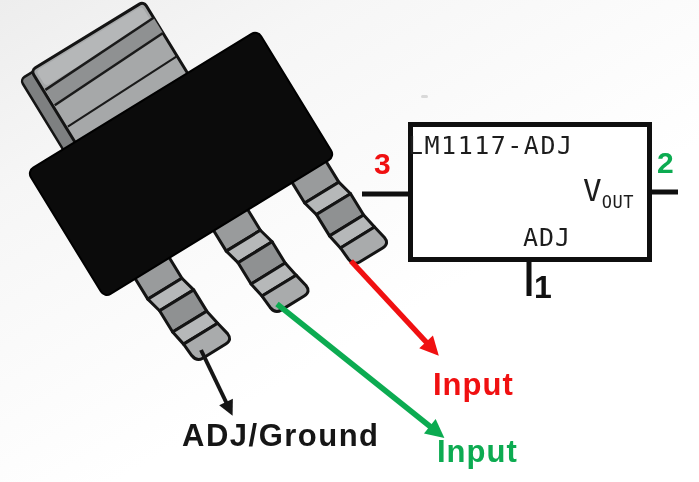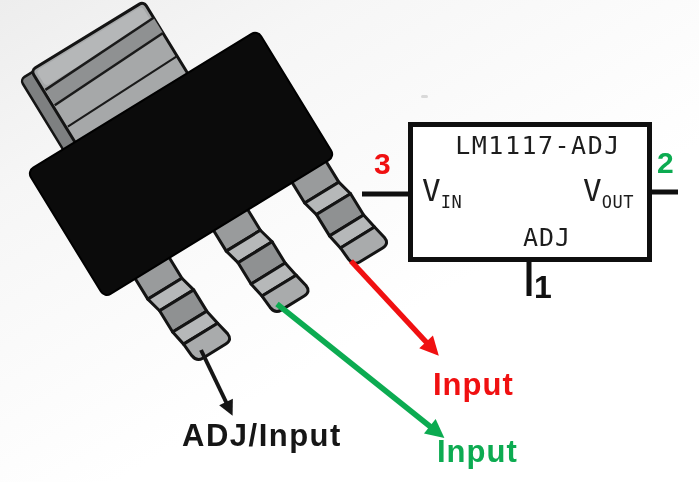--- a/index.html
+++ b/index.html
@@ -13,21 +13,21 @@
   .mono { position:absolute; font-family:"DejaVu Sans Mono", monospace; color:#1d1d1d; white-space:nowrap; line-height:1; }
   .c-red   { color:#f01011; }
   .c-green { color:#0cab51; }
   .c-black { color:#161616; }
   #lbl-adjground { left:182px; top:420px; font-size:31px; letter-spacing:1.5px; }
   #lbl-input     { left:433px; top:357px; font-size:31px; letter-spacing:1px;margin-top:12px; }
   #lbl-output    { left:437px; top:436px; font-size:31px; letter-spacing:1px; }
   #pin3 { left:374px; top:149px; font-size:30px; }
   #pin2 { left:657px; top:148px; font-size:30px; }
   #pin1 { left:534px; top:271px; font-size:32px; color:#111; }
-  #sch-title { left:408px; top:133px; width:260px; text-align:center; font-size:25px; letter-spacing:1.5px; }
+  #sch-title { left:408px; top:133px; width:260px; font-size:25px; letter-spacing:1.5px; }
   #sch-vin   { left:422px; top:175px; font-size:31px; }
   #sch-vout  { left:583px; top:175px; font-size:31px; }
   #sch-adj   { left:425px; top:225px; width:244px; text-align:center; font-size:25px; letter-spacing:1px; }
   .mono sub { font-size:17px; letter-spacing:0.5px; vertical-align:-7px; }
 </style>
 </head>
 <body>
 
 <div class="stage">
 
@@ -92,27 +92,26 @@
     <g>
       <line x1="362" y1="194" x2="408" y2="194" stroke="#0f0f0f" stroke-width="5"></line>
       <line x1="652" y1="192" x2="678" y2="192" stroke="#0f0f0f" stroke-width="5"></line>
       <line x1="529" y1="259" x2="529" y2="296" stroke="#0f0f0f" stroke-width="5"></line>
       <rect x="410.5" y="124.5" width="239" height="135" fill="#ffffff" stroke="#0f0f0f" stroke-width="5"></rect>
     </g>
   </svg>
 
   <div class="mono" id="sch-title">LM1117-ADJ</div>
 
-  <div class="mono" id="sch-vin"><span>V</span><sub>IN</sub></div>
 
   <div class="mono" id="sch-vout"><span>V</span><sub>OUT</sub></div>
 
   <div class="mono" id="sch-adj">ADJ</div>
 
   <div class="lbl c-red" id="pin3">3</div>
   <div class="lbl c-green" id="pin2">2</div>
   <div class="lbl" id="pin1">1</div>
 
-  <div class="lbl c-black" id="lbl-adjground">ADJ/Input</div>
+  <div class="lbl c-black" id="lbl-adjground">ADJ/Ground</div>
   <div class="lbl c-red" id="lbl-input">Input</div>
   <div class="lbl c-green" id="lbl-output">Input</div>
 
 </div>
 
 </body></html>

